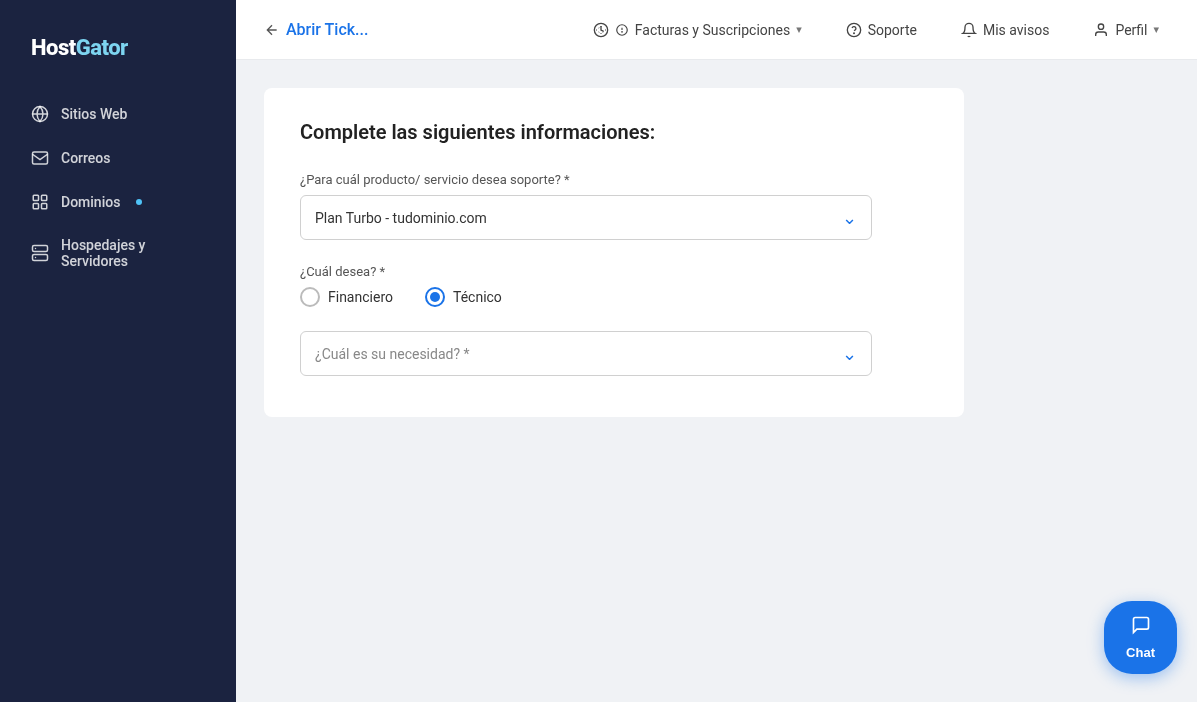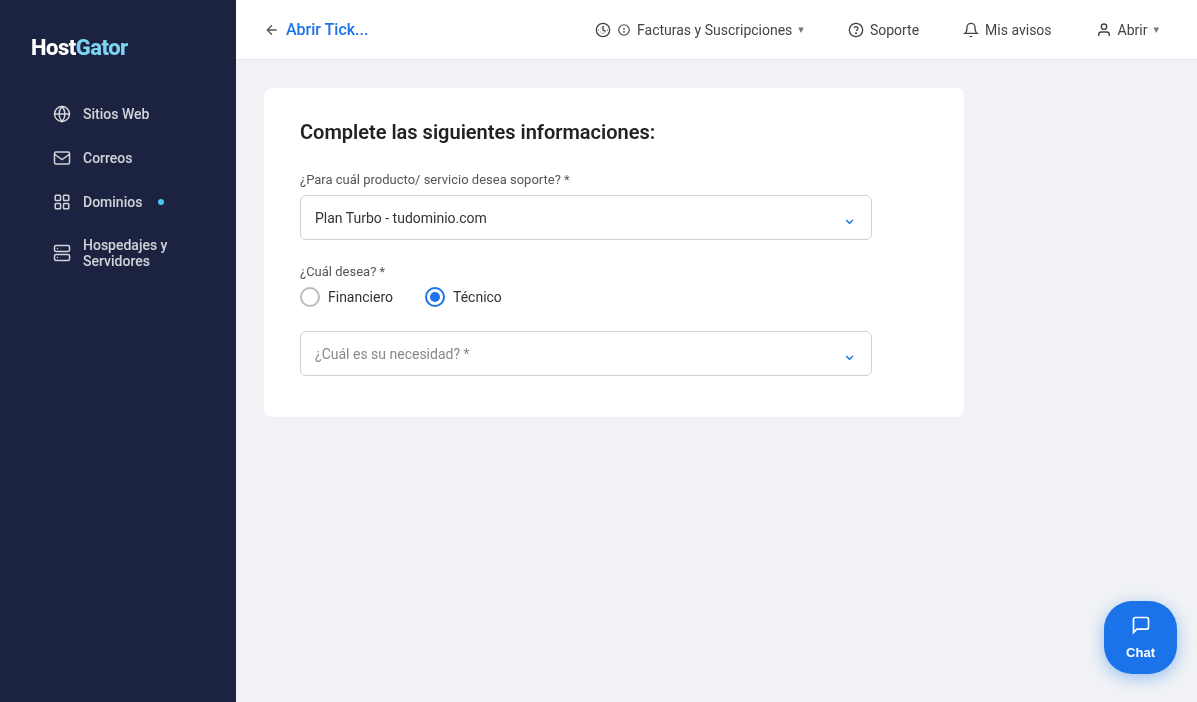--- a/index.html
+++ b/index.html
@@ -16,21 +16,21 @@
       flex-shrink: 0;
     }
     .sidebar-logo {
       padding: 24px 20px;
       font-size: 22px;
       font-weight: 800;
       color: white;
       letter-spacing: -0.5px;
     }
     .sidebar-logo span { color: #7dd4f0; }
-    .sidebar-nav { display: flex; flex-direction: column; padding: 8px 0; margin-left: 22px; }
+    .sidebar-nav { display: flex; flex-direction: column; padding: 8px 0; }
     .sidebar-item {
       display: flex;
       align-items: center;
       gap: 12px;
       padding: 13px 20px;
       color: rgba(255,255,255,0.8);
       cursor: pointer;
       font-size: 14px;
       font-weight: 500;
       transition: background 0.2s;
@@ -285,21 +285,21 @@
         <path d="M13.73 21a2 2 0 01-3.46 0"></path>
       </svg>
       <span>Mis avisos</span>
     </div>
 
     <div class="header-nav-item">
       <svg width="16" height="16" viewBox="0 0 24 24" stroke="#444" stroke-width="2" fill="none">
         <path d="M20 21v-2a4 4 0 00-4-4H8a4 4 0 00-4 4v2"></path>
         <circle cx="12" cy="7" r="4"></circle>
       </svg>
-      <span>Abrir</span>
+      <span>Perfil</span>
       <span class="chevron">▾</span>
     </div>
   </header>
 
   <div class="content">
     <div class="form-card">
       <h1 class="form-title">Complete las siguientes informaciones:</h1>
 
       <div class="form-group">
         <label class="form-label">¿Para cuál producto/ servicio desea soporte? *</label>

